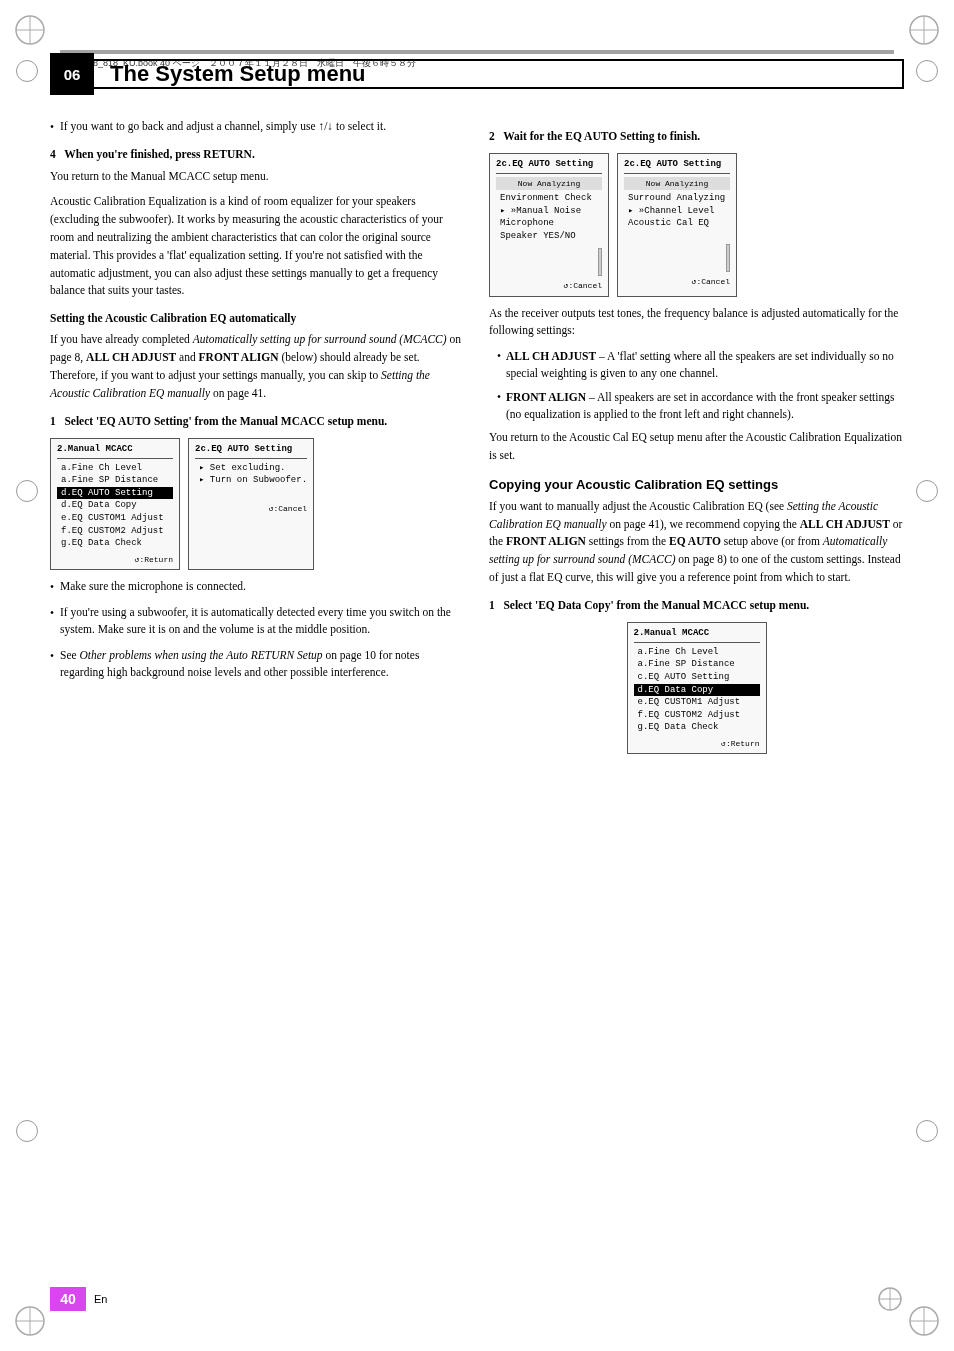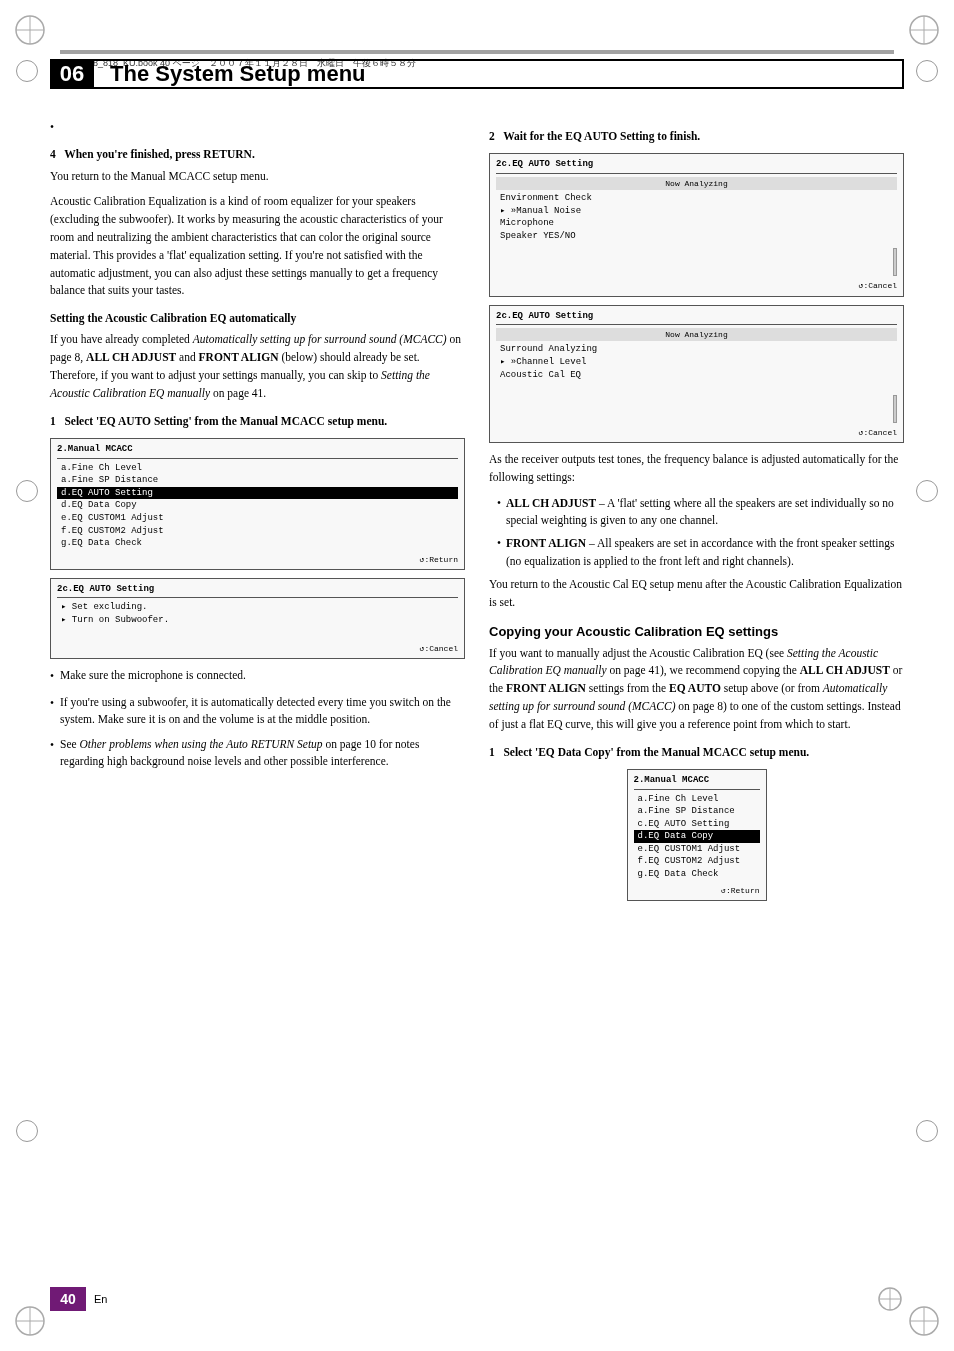--- a/index.html
+++ b/index.html
@@ -46,25 +46,25 @@
       top: 55px;
       left: 50px;
       right: 50px;
       height: 38px;
       display: flex;
       align-items: center;
     }
     .chapter-number {
       background: #000;
       color: #fff;
-      font-size: 22px;
+      font-size: 15px;
       font-weight: bold;
       font-family: Arial, sans-serif;
       width: 44px;
-      height: 30px;
+      height: 42px;
       display: flex;
       align-items: center;
       justify-content: center;
       flex-shrink: 0;
     }
     .chapter-title-box {
       border: 2px solid #000;
       border-left: none;
       flex: 1;
       height: 30px;
@@ -143,21 +143,20 @@
       font-weight: bold;
       line-height: 1.5;
       margin: 10px 0 4px 0;
     }
 
     
     .screen-container {
       display: flex;
       gap: 8px;
       margin: 8px 0;
-      flex-direction: column;
     }
     .screen-box {
       border: 1px solid #555;
       background: #f8f8f8;
       padding: 4px 6px;
       font-size: 9px;
       font-family: 'Courier New', monospace;
       min-width: 110px;
       line-height: 1.4;
     }
@@ -200,21 +199,21 @@
     
     .page-footer {
       position: absolute;
       bottom: 40px;
       left: 50px;
       display: flex;
       align-items: center;
       gap: 8px;
     }
     .page-number-box {
-      background: #701a75;
+      background: #d946ef;
       color: #fff;
       font-size: 14px;
       font-weight: bold;
       font-family: Arial, sans-serif;
       width: 36px;
       height: 24px;
       display: flex;
       align-items: center;
       justify-content: center;
     }
@@ -301,20 +300,21 @@
   </div>
 </div>
 
 <div class="main-content">
   <div class="two-col">
 
     <div class="col-left">
 
       <div class="bullet-item">
         <span class="bullet-dot">•</span>
+        <span>If you want to go back and adjust a channel, simply use ↑/↓ to select it.</span>
       </div>
 
       <div class="step-heading">
         <span class="bold">
           <span>4</span>&nbsp;&nbsp;
           <span>When you're finished, press RETURN.</span>
         </span>
       </div>
       <div class="body-text">You return to the Manual MCACC setup menu.</div>
 

